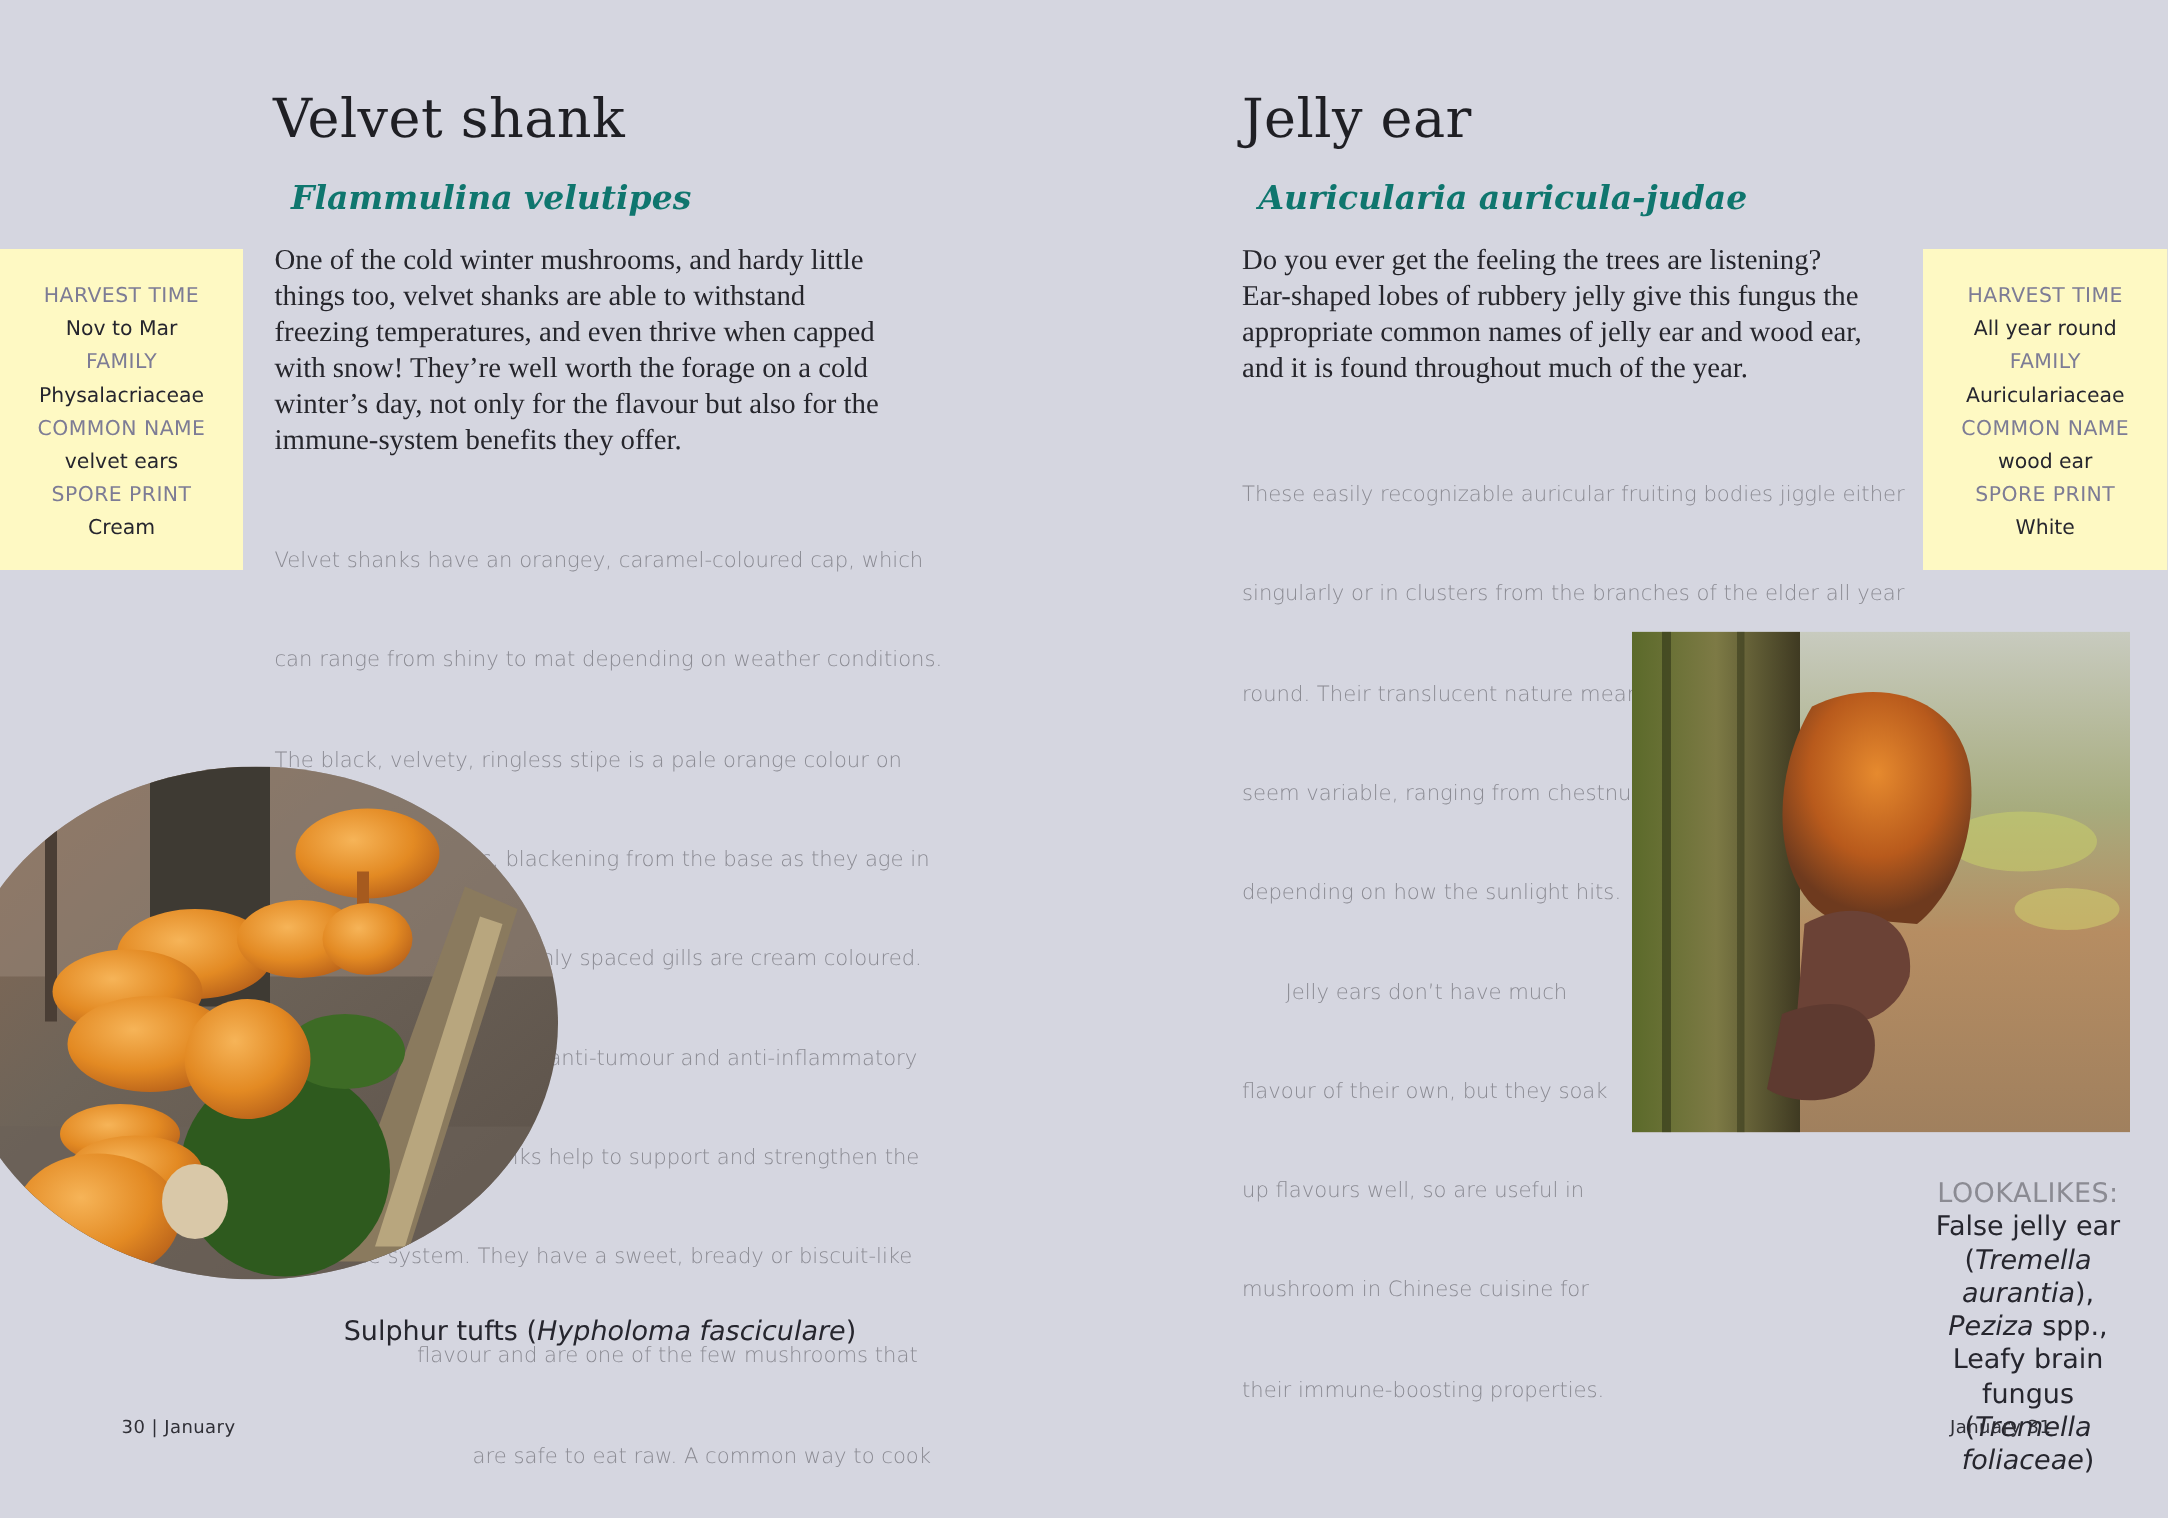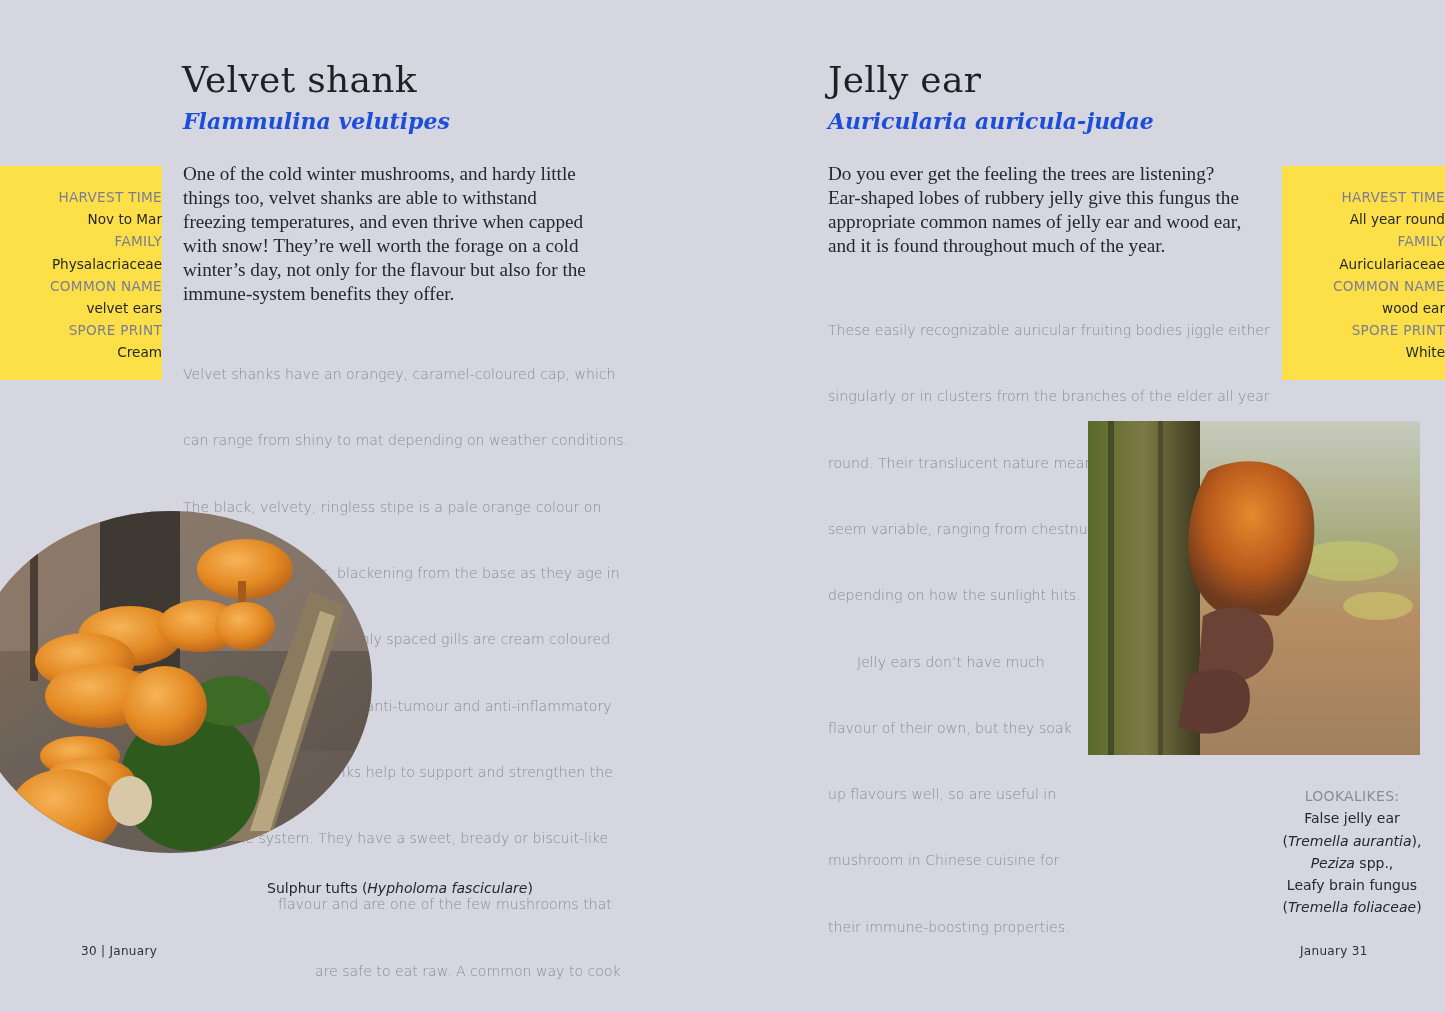--- a/index.html
+++ b/index.html
@@ -11,52 +11,52 @@
   .page { position:absolute; top:0; height:947px; }
   .page-left { left:0; width:722px; }
   .page-right { left:722px; width:723px; }
 
   .title {
     position:absolute; margin:0;
     font-family:"DejaVu Serif", serif; font-weight:normal;
     font-size:36px; color:#1f1f24; letter-spacing:0.3px; line-height:40px;
   }
   .latin {
-    position:absolute; margin:0;
+    position:absolute; margin:11px;
     font-family:"DejaVu Serif", serif; font-style:italic;
-    font-size:22px; color:#1d4ed8; line-height:26px;
+    font-size:22px; color:#0f766e; line-height:26px;
   }
   .intro {
     position:absolute; margin:0;
     font-family:"Liberation Serif", serif;
     font-size:19.2px; line-height:24px; color:#26262c;
   }
   .body-text {
     position:absolute; margin:0;
     font-family:"DejaVu Sans", sans-serif; font-weight:200;
     font-size:14.1px; line-height:22.1px; color:#8b8b93;
     white-space:pre;
   }
   .body-text .ln { display:block; }
 
   .infobox {
-    position:absolute; background:#fde047;
-    text-align:right; padding-top:20px; box-sizing:border-box;
+    position:absolute; background:#fef9c3;
+    text-align:center; padding-top:20px; box-sizing:border-box;
   }
   .infobox .k {
     display:block; font-size:13.6px; line-height:22.2px; color:#7d7c95; letter-spacing:0.3px;
     font-family:"DejaVu Sans", sans-serif;
   }
   .infobox .v {
     display:block; font-size:13.6px; line-height:22.2px; color:#26262e;
     font-family:"DejaVu Sans", sans-serif;
   }
 
   .lookalikes {
-    position:absolute; font-size:14px; line-height:22.3px; color:#26262e; text-align:center;
+    position:absolute; font-size:18px; line-height:22.3px; color:#26262e; text-align:center;
   }
   .lookalikes .lbl { color:#8b8b93; letter-spacing:0.3px; }
   .lookalikes i { font-style:italic; }
 
   .folio { position:absolute; font-size:12px; color:#2f2f36; letter-spacing:0.3px; }
 
   .photo { position:absolute; overflow:hidden; }
   .photo svg { display:block; }
 </style>
 </head>

